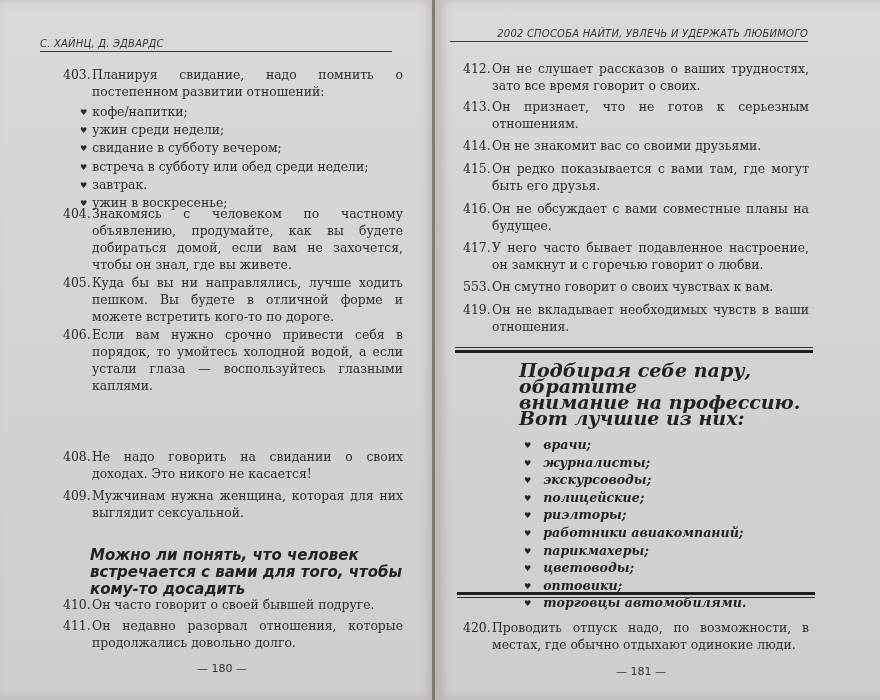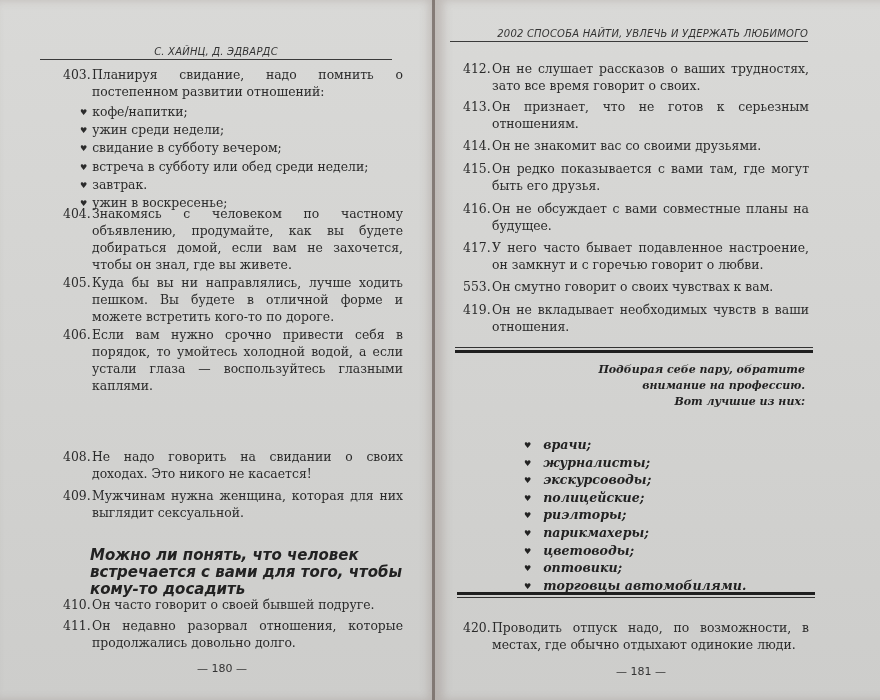--- a/index.html
+++ b/index.html
@@ -17,21 +17,21 @@
   .page.left { left:0; width:435px; box-shadow: inset -6px 0 10px rgba(120,100,90,0.25); }
   .page.right { left:435px; width:445px; box-shadow: inset 8px 0 10px rgba(120,100,90,0.25); padding-left: 38px; }
   .spine { position:absolute; left:432px; top:0; width:3px; height:700px; background:#6a5e58; opacity:0.7; }
   .page-edge { position:absolute; right:0; top:0; width:6px; height:700px; background:linear-gradient(90deg,#bdbab6,#9e9995); }
 
   .running-head {
     position:absolute; font-family:"DejaVu Sans", sans-serif; font-style:italic;
     font-size:10px; letter-spacing:0.2px; color:#333;
     border-bottom:1.5px solid #3a3a3a; padding-bottom:2px;
   }
-  .left .running-head { left:40px; top:46px; width:352px; text-align:center; }
+  .left .running-head { left:40px; top:38px; width:352px; text-align:left; }
   .right .running-head { left:15px; top:28px; width:358px; text-align:right; }
 
   .item { position:absolute; font-size:12.4px; line-height:17px; }
   .item .num { position:absolute; left:0; top:0; }
   .item .body { margin-left:29px; display:block; text-align:justify; }
   .left .item { left:52px; width:340px;margin-left:11px; }
   .right .item { left:28px; width:346px; }
 
   .bullets { position:absolute; font-size:12.4px; line-height:16.2px; list-style:none; margin:0; padding:0; }
   .bullets li::before { content:"\2665"; font-size:8px; margin-right:5px; position:relative; top:-1px; }
@@ -42,23 +42,23 @@
     font-family:"DejaVu Sans", sans-serif; font-weight:bold; font-style:italic;
     font-size:15px; line-height:17px; color:#222;margin-left:40px;
   }
 
   .rule-double { position:absolute; left:20px; width:358px; }
   .rule-double .thin { height:1px; background:#333; }
   .rule-double .thick { height:3px; background:#1f1f1f; }
   .rule-double .gap { height:2px; }
 
   .box-head {
-    position:absolute; left:70px; top:362px; width:300px;
+    position:absolute; left:84px; top:362px; width:300px;
     font-family:"DejaVu Serif", serif; font-weight:bold; font-style:italic;
-    font-size:11px; line-height:16px; color:#222;text-align:right;
+    font-size:19px; line-height:16px; color:#222;
   }
   .box-list {
     position:absolute; left:77px; top:425px; list-style:none; margin:12px; padding:0;
     font-family:"DejaVu Serif", serif; font-weight:bold; font-style:italic;
     font-size:12.6px; line-height:15.6px; color:#222;
   }
   .box-list li::before { content:"\2665"; font-size:8px; margin-right:12px; position:relative; top:-1px; font-style:normal; }
 
   .folio { position:absolute; font-family:"DejaVu Sans", sans-serif; font-size:11px; color:#333; }
   .left .folio { left:197px; top:662px; }
@@ -167,20 +167,21 @@
     <div>внимание на профессию.</div>
     <div>Вот лучшие из них:</div>
   </div>
 
   <ul class="box-list">
     <li>врачи;</li>
     <li>журналисты;</li>
     <li>экскурсоводы;</li>
     <li>полицейские;</li>
     <li>риэлторы;</li>
+    <li>работники авиакомпаний;</li>
     <li>парикмахеры;</li>
     <li>цветоводы;</li>
     <li>оптовики;</li>
     <li>торговцы автомобилями.</li>
   </ul>
 
   <div class="rule-double" style="top:592px; left:22px;">
     <div class="thick"></div>
       <div class="gap"></div>
       <div class="thin"></div>

